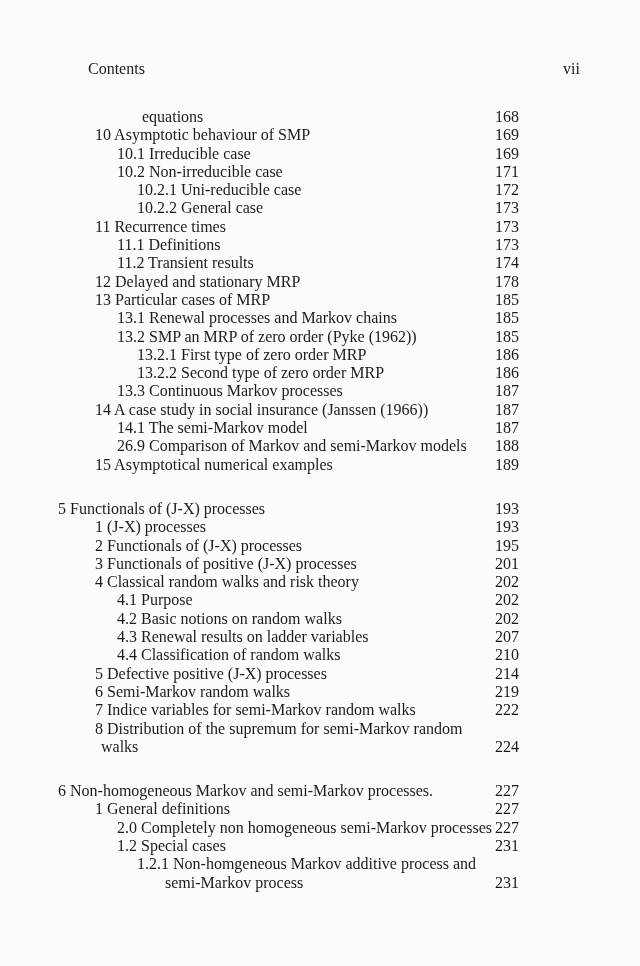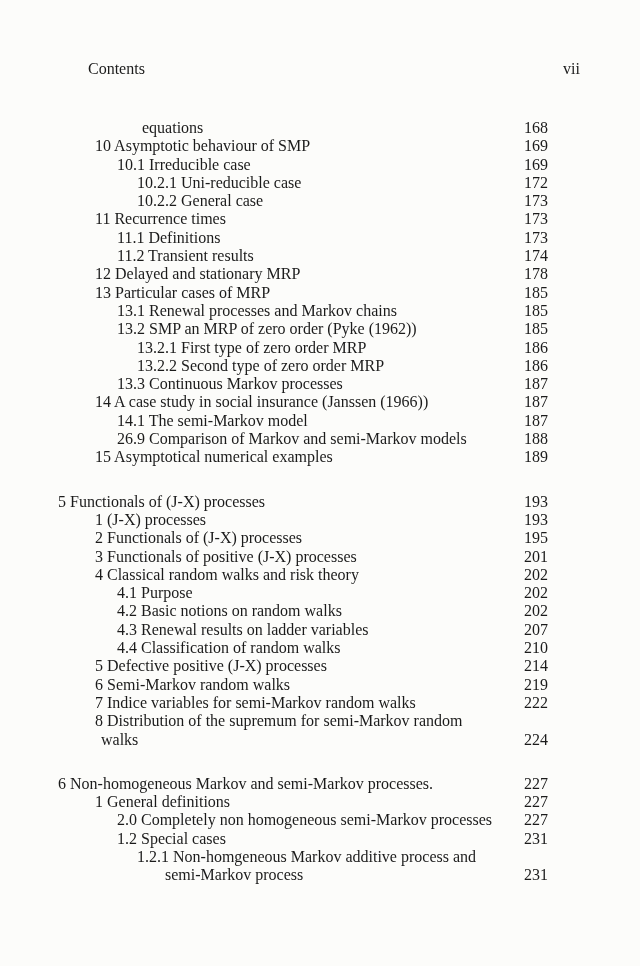--- a/index.html
+++ b/index.html
@@ -15,21 +15,21 @@
     box-sizing:border-box;
   }
   .header{
     position:absolute;
     top:60px;left:88px;right:60px;
     display:flex;justify-content:space-between;
     line-height:18px;
   }
   .toc{
     position:absolute;
-    top:108px;left:58px;right:92px;margin-top:11px;
+    top:108px;left:58px;right:121px;
   }
   .block{margin:0;}
   .block + .block{margin-top:26px;}
   .row{
     display:flex;
     align-items:flex-end;
     line-height:18.3px;
   }
   .row .txt{flex:1;min-width:0;}
   .row .l1,.row .l2{white-space:nowrap;}
@@ -67,20 +67,26 @@
             <div class="l1">10 Asymptotic behaviour of SMP</div>
           </div>
           <div class="pg">169</div>
         </div>
         <div class="row lvl2">
           <div class="txt">
             <div class="l1">10.1 Irreducible case</div>
           </div>
           <div class="pg">169</div>
         </div>
+        <div class="row lvl2">
+          <div class="txt">
+            <div class="l1">10.2 Non-irreducible case</div>
+          </div>
+          <div class="pg">171</div>
+        </div>
         <div class="row lvl3">
           <div class="txt">
             <div class="l1">10.2.1 Uni-reducible case</div>
           </div>
           <div class="pg">172</div>
         </div>
         <div class="row lvl3">
           <div class="txt">
             <div class="l1">10.2.2 General case</div>
           </div>

